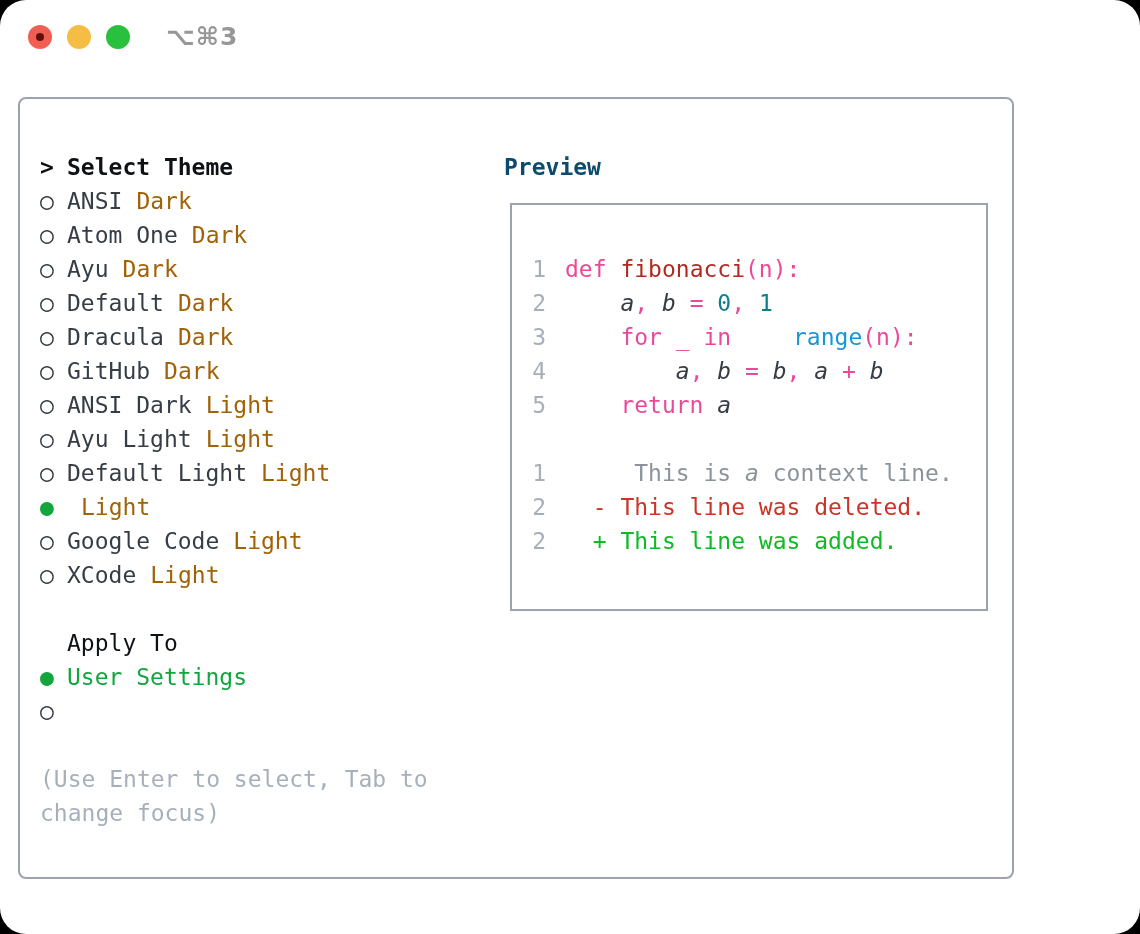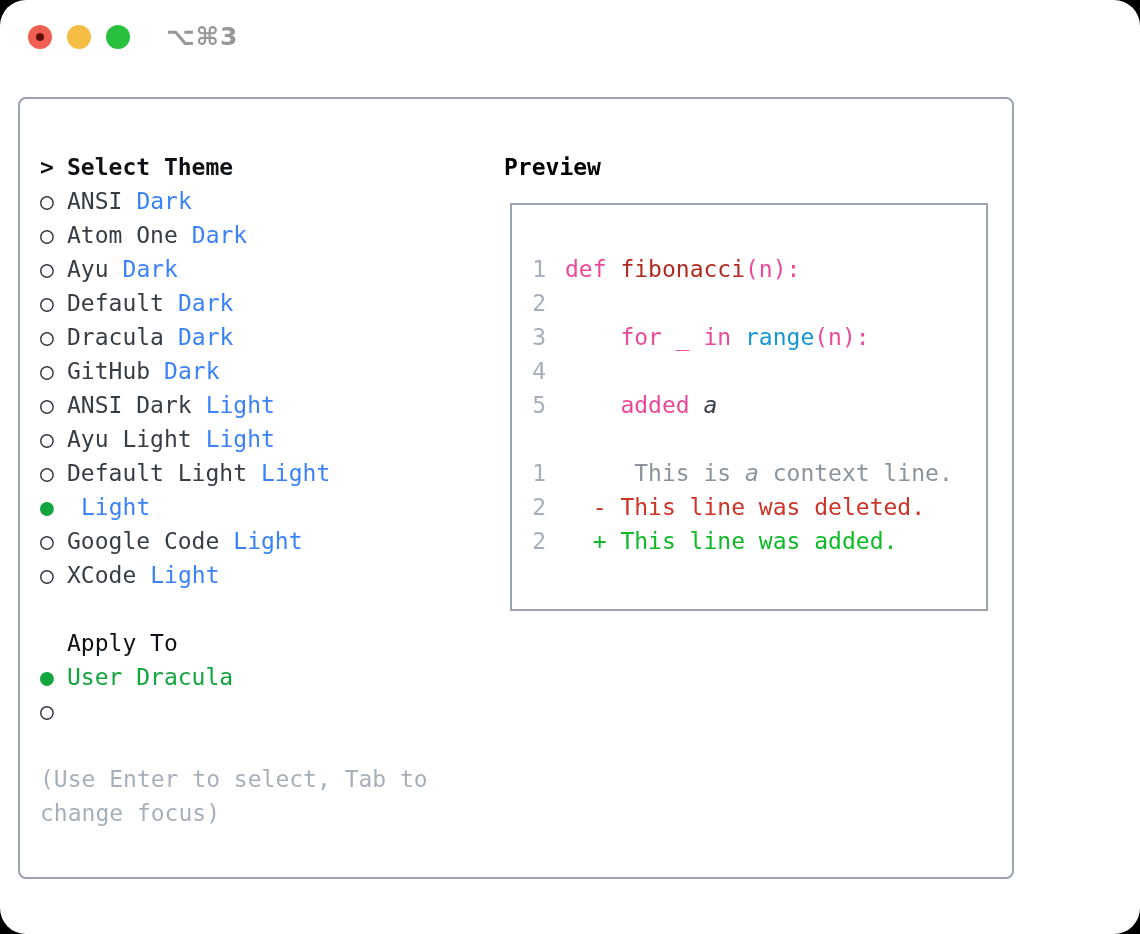--- a/index.html
+++ b/index.html
@@ -45,52 +45,52 @@
   }
 
   
   .left-col { position: absolute; left: 20px; top: 51px; width: 444px; }
   .row { height: 34px; display: flex; align-items: center; font-size: 23px; }
   .pfx { display: inline-block; width: 27px; white-space: pre; flex: 0 0 27px; }
   .hdr-row .pfx, .hdr-row .hdr-label { font-weight: bold; color: #0e1216; }
   .hdr-label { white-space: pre; }
   .item .pfx  { color: #363d45; }
   .item .name { color: #363d45; white-space: pre; }
-  .item .badge { color: #3b82f6; margin-left: 14px; white-space: pre; }
+  .item .badge { color: #a16207; margin-left: 14px; white-space: pre; }
   .item.selected .pfx, .item.selected .name { color: #13a53e; }
   .apply-hdr .hdr-label { font-weight: normal; color: #0e1216; }
   .spacer { height: 34px; }
   .help {
     width: 430px; font-size: 23px; line-height: 34px;
     color: #a7b0ba; white-space: normal; word-break: normal;
   }
 
   
   .preview-hdr {
     position: absolute; left: 484px; top: 51px; height: 34px;
     display: flex; align-items: center;
-    font-size: 23px; font-weight: bold; color: #000000;
+    font-size: 23px; font-weight: bold; color: #0c4a6e;
   }
   .preview-box {
     position: absolute; left: 490px; top: 104px;
     width: 478px; height: 408px;
     border: 2px solid #9ba4ae;
     background: #fff;
     padding: 47px 0 0 20px;
     overflow: hidden;
   }
   .line { height: 34px; display: flex; align-items: center; font-size: 23px; }
   .ln { flex: 0 0 14px; width: 14px; text-align: right; color: #a7b0ba; margin-right: 19px; }
   .content { white-space: pre; }
 
   .tk-plain   { color: #ec4899; }
   .tk-func    { color: #b02a21; }
   .tk-var     { color: #363d45; font-style: italic; }
   .tk-num     { color: #0d7e8a; }
-  .tk-builtin { color: #1697d5; }
+  .tk-builtin { color: #1697d5; margin-left: 48px; }
   .tk-ctx     { color: #8b949c; }
   .tk-ctx-i   { color: #8b949c; font-style: italic; }
   .tk-del     { color: #cb3427; }
   .tk-add     { color: #0fba27; }
 </style>
 </head>
 <body>
 
 <div class="window">
 
@@ -174,21 +174,21 @@
 
       <div class="spacer"></div>
 
       <div class="row hdr-row apply-hdr">
           <span class="pfx"></span>
           <span class="hdr-label">Apply To</span>
         </div>
 
       <div class="row item selected">
           <span class="pfx">●</span>
-          <span class="name">User Dracula</span>
+          <span class="name">User Settings</span>
         </div>
       <div class="row item">
           <span class="pfx">○</span>
         </div>
 
       <div class="spacer"></div>
 
       <div class="help">(Use Enter to select, Tab to change focus)</div>
     </div>
 
@@ -196,34 +196,36 @@
 
     <div class="preview-box">
 
       <div class="line">
           <span class="ln">1</span>
           <span class="content"><span class="tk-plain">def </span><span class="tk-func">fibonacci</span><span class="tk-plain">(n):</span></span>
         </div>
 
       <div class="line">
           <span class="ln">2</span>
+          <span class="content"><span class="tk-plain">    </span><span class="tk-var">a</span><span class="tk-plain">, </span><span class="tk-var">b</span><span class="tk-plain"> = </span><span class="tk-num">0</span><span class="tk-plain">, </span><span class="tk-num">1</span></span>
         </div>
 
       <div class="line">
           <span class="ln">3</span>
           <span class="content"><span class="tk-plain">    for _ in </span><span class="tk-builtin">range</span><span class="tk-plain">(n):</span></span>
         </div>
 
       <div class="line">
           <span class="ln">4</span>
+          <span class="content"><span class="tk-plain">        </span><span class="tk-var">a</span><span class="tk-plain">, </span><span class="tk-var">b</span><span class="tk-plain"> = </span><span class="tk-var">b</span><span class="tk-plain">, </span><span class="tk-var">a</span><span class="tk-plain"> + </span><span class="tk-var">b</span></span>
         </div>
 
       <div class="line">
           <span class="ln">5</span>
-          <span class="content"><span class="tk-plain">    added </span><span class="tk-var">a</span></span>
+          <span class="content"><span class="tk-plain">    return </span><span class="tk-var">a</span></span>
         </div>
 
       <div class="line"></div>
 
       <div class="line">
           <span class="ln">1</span>
           <span class="content"><span class="tk-ctx">     This is </span><span class="tk-ctx-i">a</span><span class="tk-ctx"> context line.</span></span>
         </div>
 
       <div class="line">

